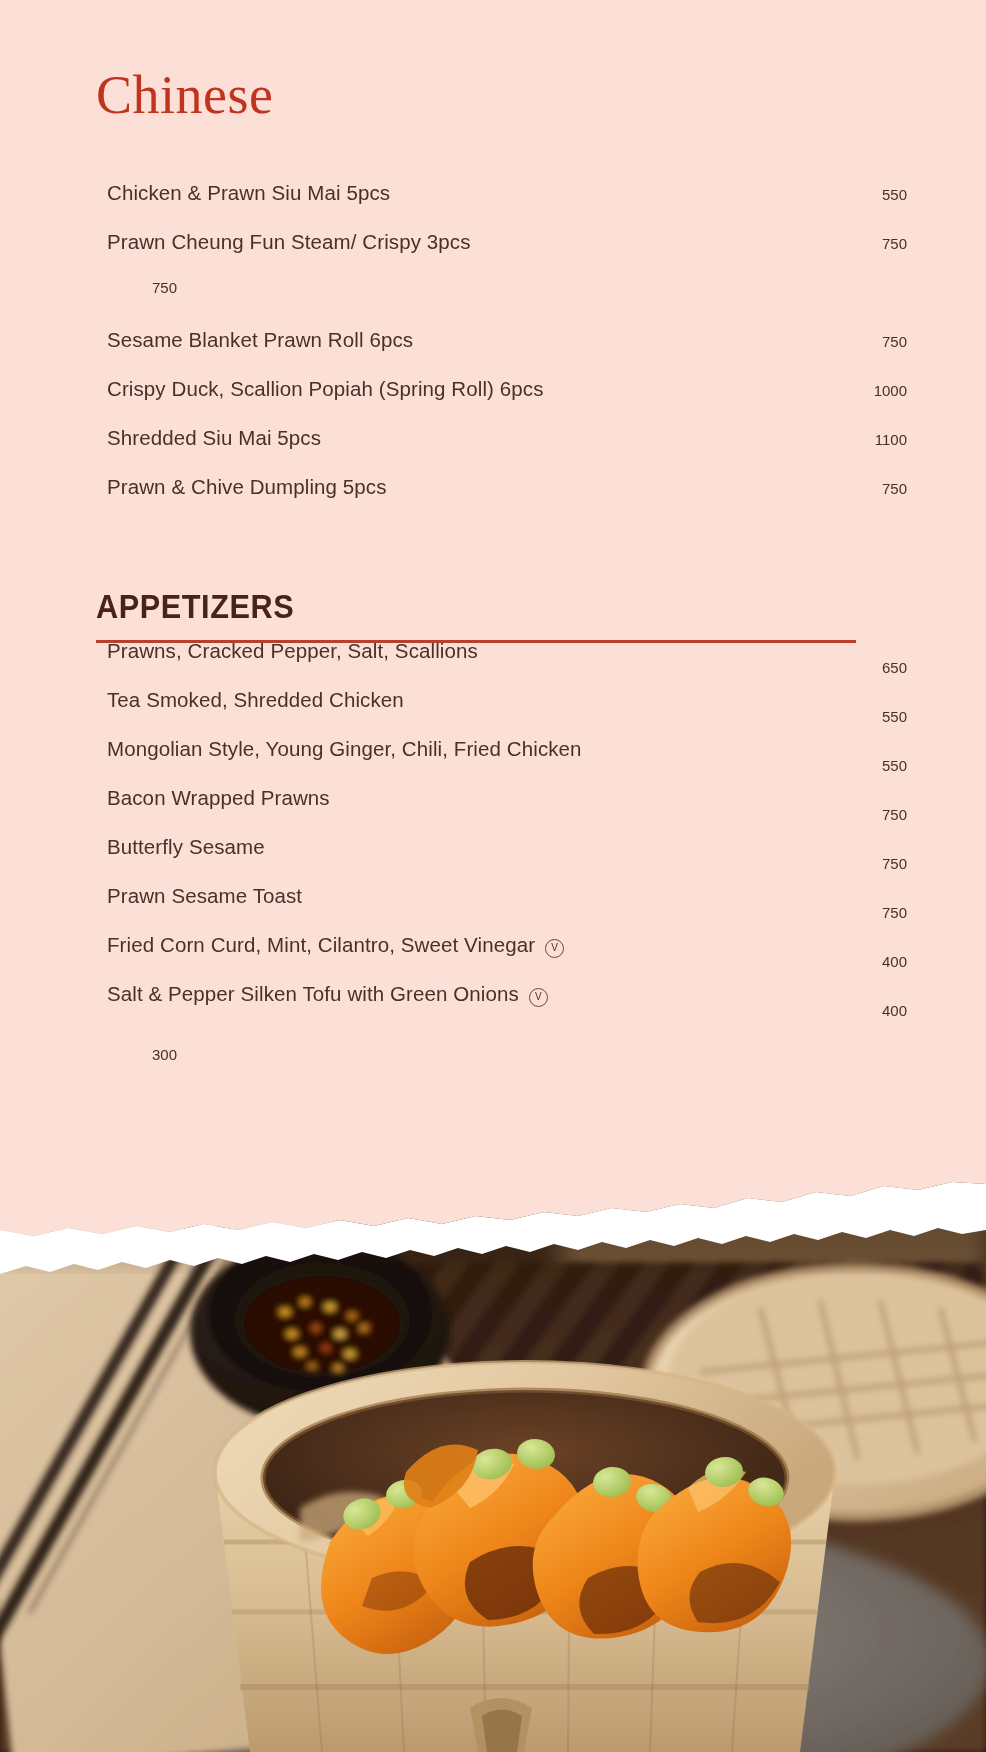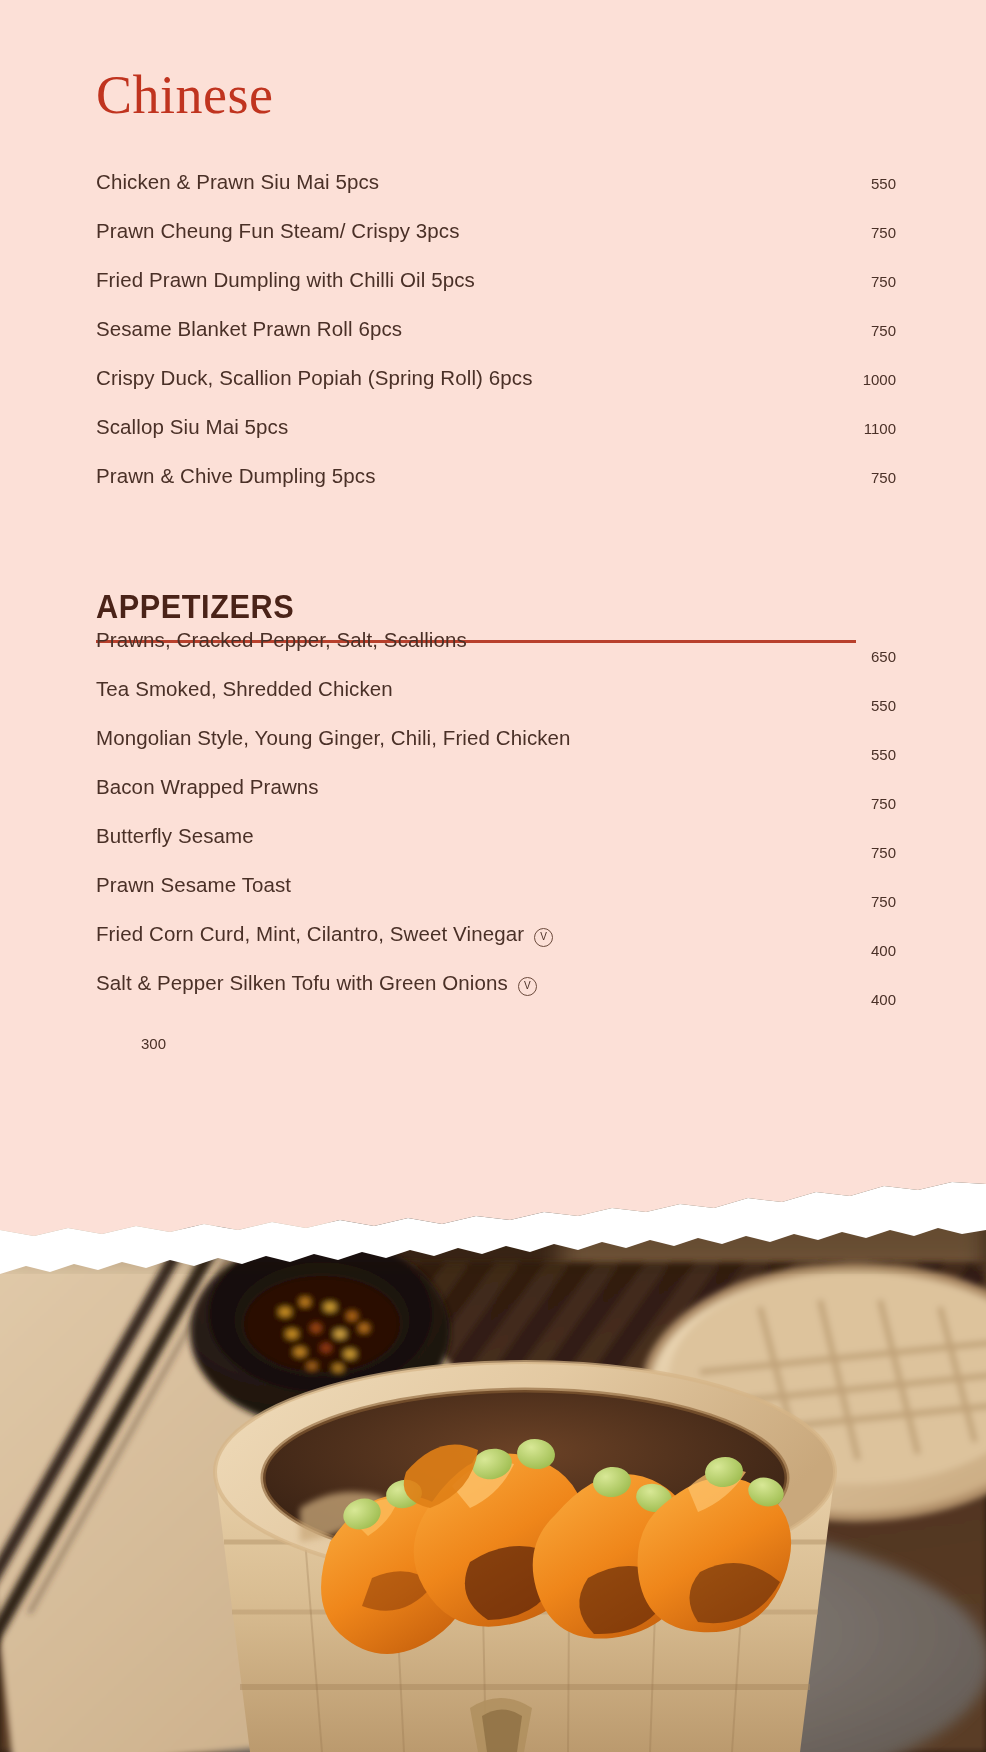--- a/index.html
+++ b/index.html
@@ -44,21 +44,21 @@
     letter-spacing: 0.5px;
     line-height: 1;
     margin: 0;
   }
 
   .item-list {
     position: absolute;
     left: 96px;
     width: 800px;
     list-style: none;
-    margin: 0;
+    margin: 11px;
     padding: 0;
   }
   .list-dimsum { top: 170px; }
   .list-appetizers { top: 628px; }
 
   .menu-row {
     display: flex;
     align-items: baseline;
     justify-content: space-between;
     width: 100%;
@@ -168,33 +168,32 @@
     <ul class="item-list list-dimsum">
       <li class="menu-row">
         <span class="item-name">Chicken &amp; Prawn Siu Mai 5pcs</span>
         <span class="item-price">550</span>
       </li>
       <li class="menu-row">
         <span class="item-name">Prawn Cheung Fun Steam/ Crispy 3pcs</span>
         <span class="item-price">750</span>
       </li>
       <li class="menu-row">
-        <span class="item-name">Fried Prawn Dumpling with Chilli Oil 5pcs</span>
         <span class="item-price">750</span>
       </li>
       <li class="menu-row">
         <span class="item-name">Sesame Blanket Prawn Roll 6pcs</span>
         <span class="item-price">750</span>
       </li>
       <li class="menu-row">
         <span class="item-name">Crispy Duck, Scallion Popiah (Spring Roll) 6pcs</span>
         <span class="item-price">1000</span>
       </li>
       <li class="menu-row">
-        <span class="item-name">Scallop Siu Mai 5pcs</span>
+        <span class="item-name">Shredded Siu Mai 5pcs</span>
         <span class="item-price">1100</span>
       </li>
       <li class="menu-row">
         <span class="item-name">Prawn &amp; Chive Dumpling 5pcs</span>
         <span class="item-price">750</span>
       </li>
     </ul>
 
     <div class="block-heading-wrap">
       <h2 class="block-heading">APPETIZERS</h2>

